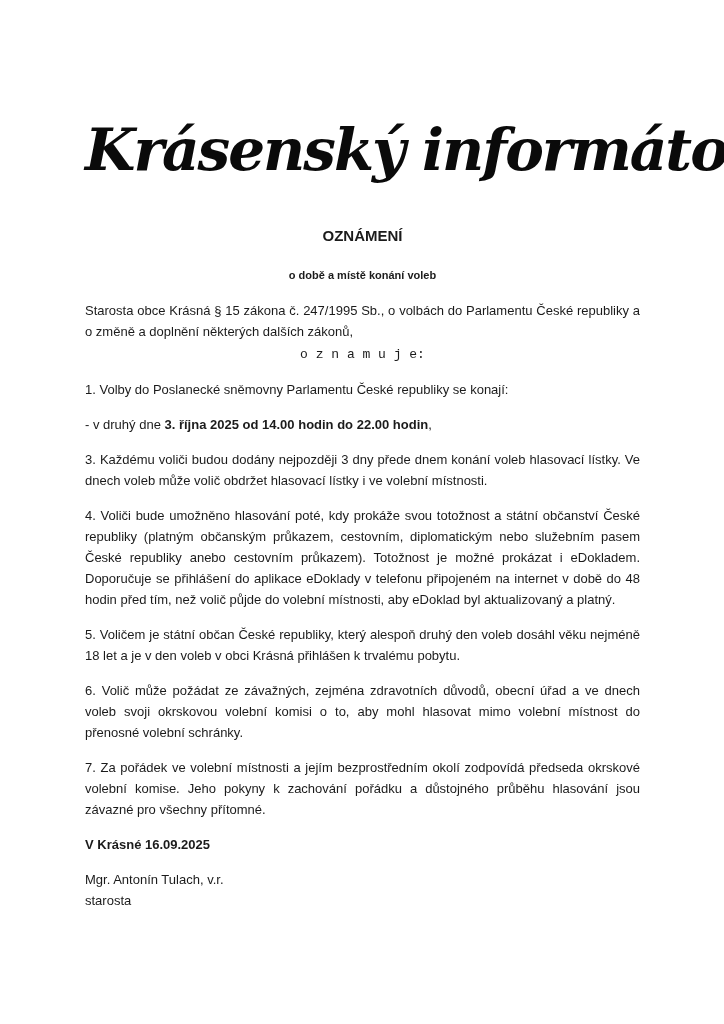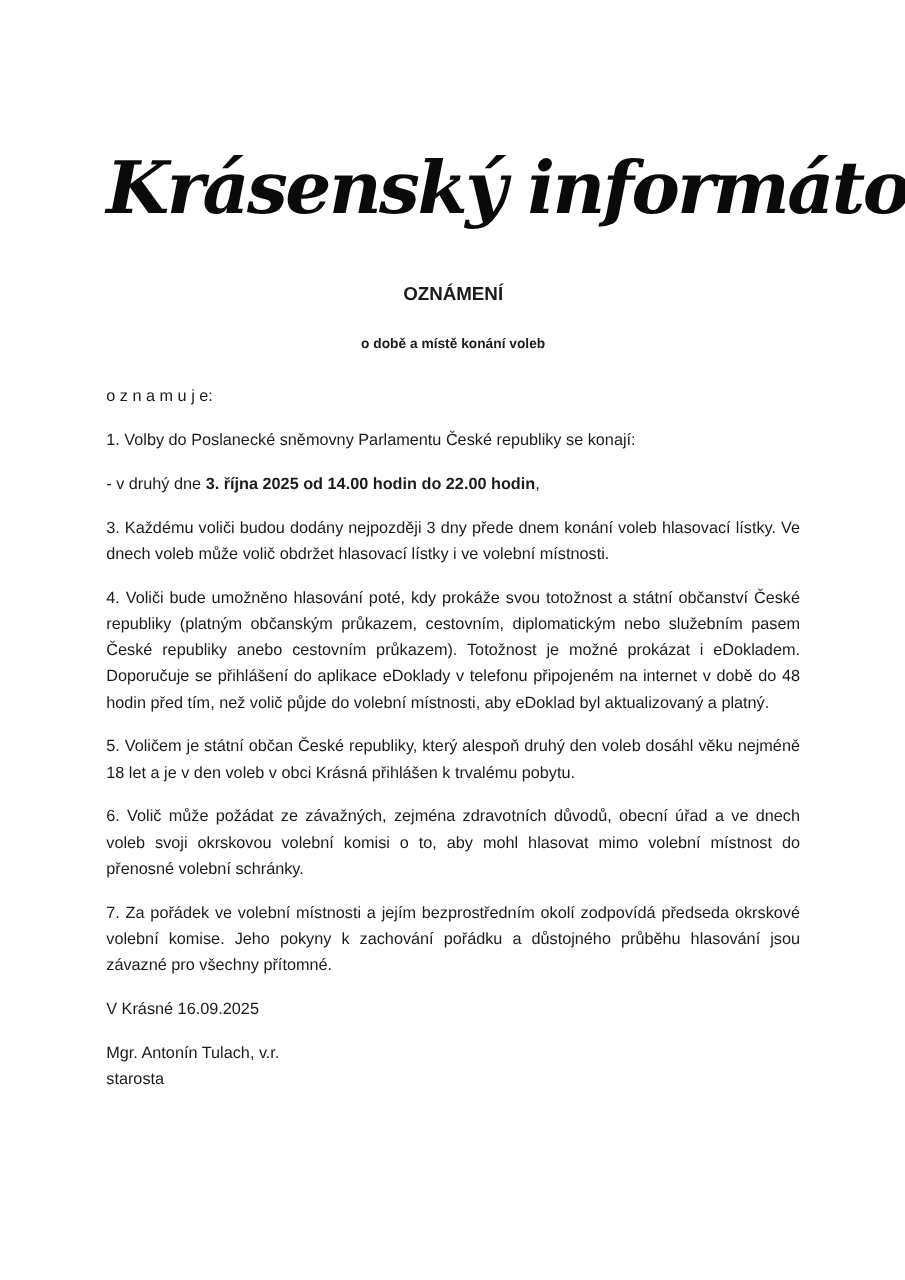--- a/index.html
+++ b/index.html
@@ -45,48 +45,51 @@
     font-weight: bold;
     font-size: 11px;
   }
   p.para {
     margin: 14px 0 0 0;
   }
   p.justify {
     text-align: justify;
   }
   .announce {
-    margin-top: 20px;
-    text-align: left;
+    margin-top: 2px;
+    text-align: center;
+    font-family: Liberation Mono, monospace;
   }
   .dates {
     margin-top: 12px;
   }
   .dateline {
     margin-top: 42px;
+    font-weight: bold;
   }
   .signature {
     margin-top: 30px;
   }
   .sig-line {
     display: block;
   }
   strong { font-weight: bold; }
 </style>
 </head>
 <body>
 
 <div class="page">
 
   <div class="masthead">Krásenský informátor</div>
 
   <div class="notice-title">OZNÁMENÍ</div>
 
   <div class="notice-subtitle">o době a místě konání voleb</div>
 
+  <p class="para justify">Starosta obce Krásná § 15 zákona č. 247/1995 Sb., o volbách do Parlamentu České republiky a o změně a doplnění některých dalších zákonů,</p>
 
   <div class="announce">o z n a m u j e:</div>
 
   <p class="para">1. Volby do Poslanecké sněmovny Parlamentu České republiky se konají:</p>
 
   <p class="para dates">
     <span><span>- v druhý dne </span><strong>3. října 2025 od 14.00 hodin do 22.00 hodin</strong><span>,</span></span><br>
   </p>
 
 

